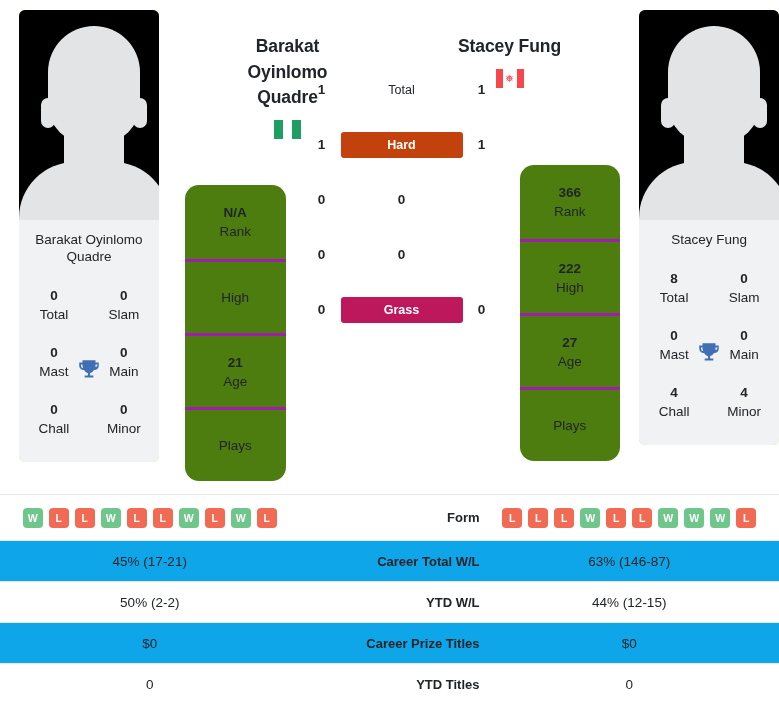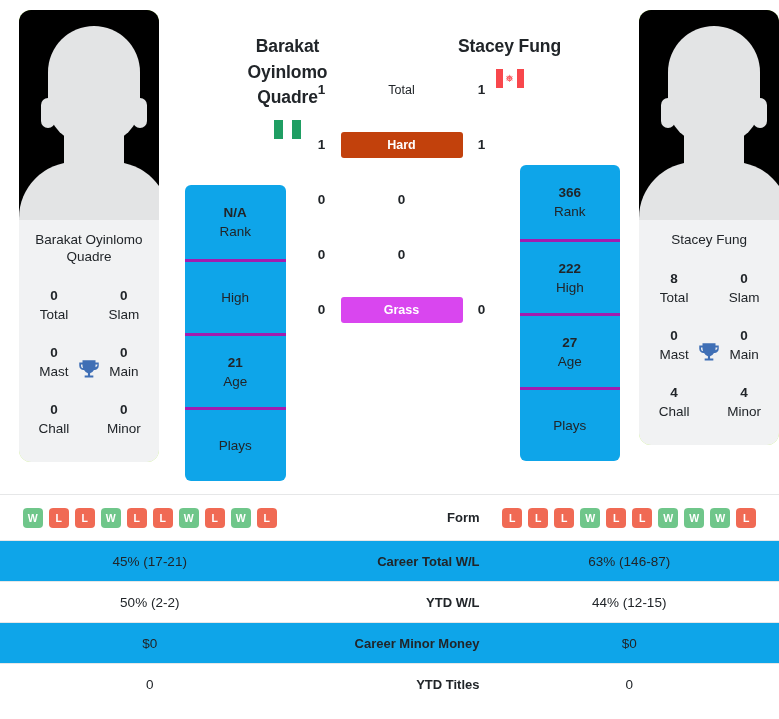--- a/index.html
+++ b/index.html
@@ -20,21 +20,21 @@
     width: 779px;
     height: 494px;
     display: flex;
     align-items: flex-start;
   }
 
   
   .player-card {
     width: 150px;
     margin-top: 10px;
-    border-radius: 12px;
+    border-radius: 6px;
     background: #bef264;
     overflow: hidden;
   }
   .player-card.left  { margin-left: 19px; }
   .player-card.right { margin-left: 19px; }
 
   .avatar {
     width: 150px;
     height: 210px;
     background: #000000;
@@ -119,22 +119,22 @@
     left: 50%;
     top: 50%;
     transform: translate(-50%, -50%);
     width: 26px;
     height: 26px;
   }
 
   
   .info-stack {
     width: 108px;
-    border-radius: 6px;
-    background: #0ea5e9;
+    border-radius: 14px;
+    background: #4d7c0f;
     overflow: hidden;
   }
   .info-stack.left  { margin-left: 26px; margin-top: 185px; }
   .info-stack.right { margin-left: 23px; margin-top: 165px; }
   .info-row {
     height: 74px;
     display: flex;
     flex-direction: column;
     align-items: center;
     justify-content: center;
@@ -378,21 +378,21 @@
         <div class="surface-row">
           <span class="cnt">0</span>
           <span class="cnt">0</span>
         </div>
         <div class="surface-row">
           <span class="cnt">0</span>
           <span class="cnt">0</span>
         </div>
         <div class="surface-row">
           <span class="cnt">0</span>
-          <span class="surface-pill" style="background:#d946ef">Grass</span>
+          <span class="surface-pill" style="background:#be185d">Grass</span>
           <span class="cnt">0</span>
         </div>
       </div>
     </div>
 
     <div class="info-stack right">
       <div class="info-row">
         <span class="val">366</span>
         <span class="key">Rank</span>
       </div>
@@ -493,21 +493,21 @@
     </div>
 
     <div class="trow">
       <div class="side">50% (2-2)</div>
       <div class="mid">YTD W/L</div>
       <div class="side">44% (12-15)</div>
     </div>
 
     <div class="trow shaded">
       <div class="side">$0</div>
-      <div class="mid">Career Minor Money</div>
+      <div class="mid">Career Prize Titles</div>
       <div class="side">$0</div>
     </div>
 
     <div class="trow">
       <div class="side">0</div>
       <div class="mid">YTD Titles</div>
       <div class="side">0</div>
     </div>
 
   </div>

